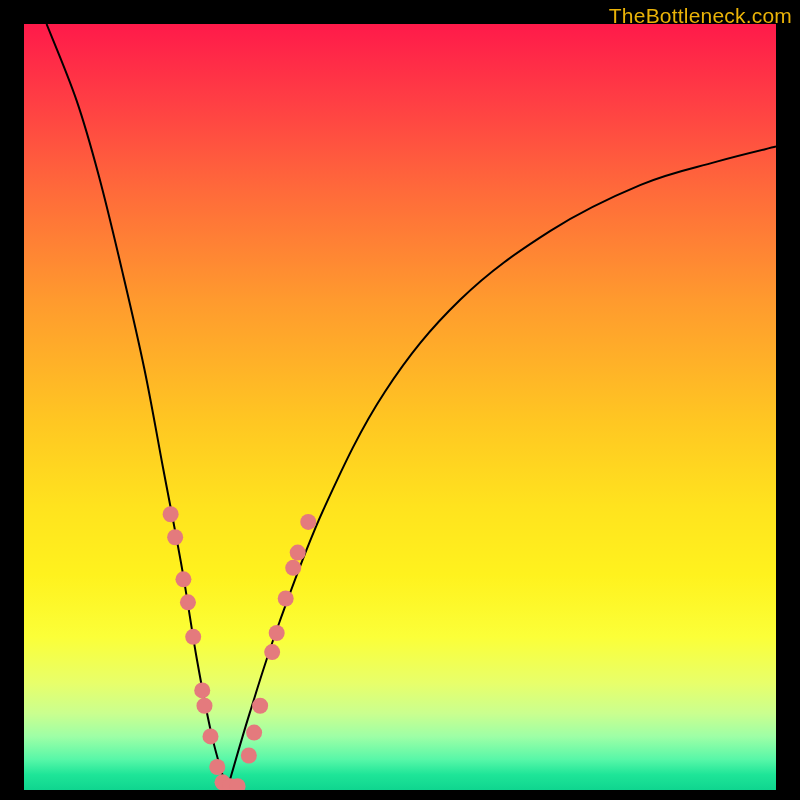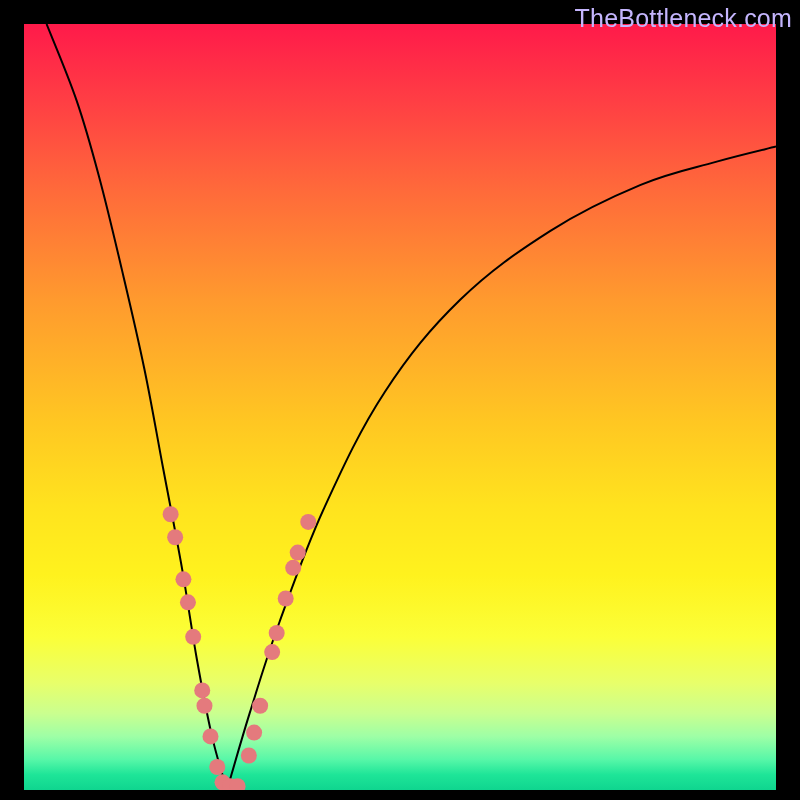--- a/index.html
+++ b/index.html
@@ -31,22 +31,22 @@
       #9effa6 93%,
       #58f7a8 96%,
       #1ee598 98%,
       #0fd58f 100%
     );
   }
   .watermark {
     position: absolute;
     top: 4px;
     right: 8px;
-    color: #c4b5fd;
-    font-size: 25px;
+    color: #eab308;
+    font-size: 21px;
     font-weight: 500;
     letter-spacing: 0.2px;
     z-index: 10;
   }
   svg.plot {
     position: absolute;
     left: 0;
     top: 0;
     width: 752px;
     height: 766px;

